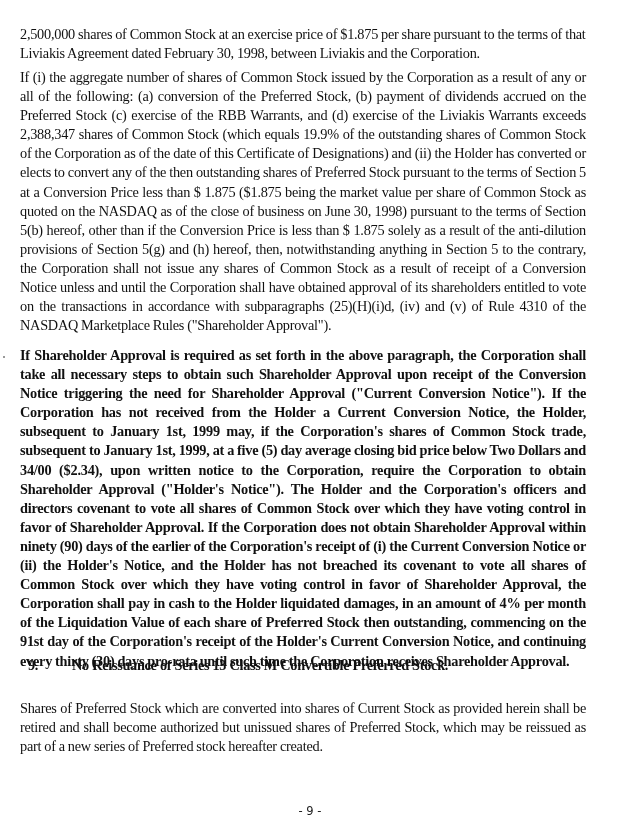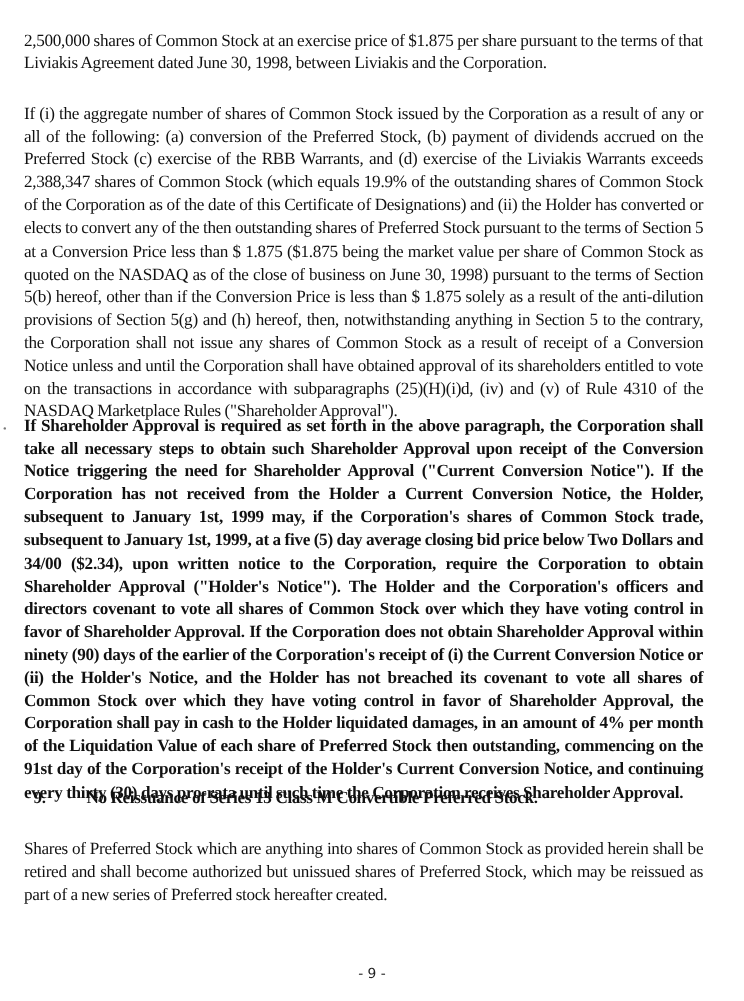--- a/index.html
+++ b/index.html
@@ -27,21 +27,21 @@
       left: 20px;
       width: 566px;
       font-size: 14.3px;
       line-height: 19.1px;
       text-align: justify;
       letter-spacing: -0.25px;
       word-spacing: -0.3px;
       margin: 0;
     }
     .para.p1 { top: 25px; text-align: left; }
-    .para.p2 { top: 86px; }
+    .para.p2 { top: 68px; }
     .para.p3 { top: 346px; font-weight: bold; }
     .para.p4 { top: 699px; }
     .heading {
       position: absolute;
       left: 20px;
       top: 656px;
       width: 566px;
       font-size: 14.3px;
       line-height: 19px;
       font-weight: bold;
@@ -74,26 +74,26 @@
       background: #777777;
       border-radius: 1px;
     }
   </style>
 </head>
 <body>
 
 <div class="page">
   <div class="speck"></div>
 
-  <p class="para p1">2,500,000 shares of Common Stock at an exercise price of $1.875 per share pursuant to the terms of that Liviakis Agreement dated June 30, 1998, between Liviakis and the Corporation.</p>
+  <p class="para p1">2,500,000 shares of Common Stock at an exercise price of $1.875 per share pursuant to the terms of that Liviakis Agreement dated February 30, 1998, between Liviakis and the Corporation.</p>
 
   <p class="para p2">If (i) the aggregate number of shares of Common Stock issued by the Corporation as a result of any or all of the following: (a) conversion of the Preferred Stock, (b) payment of dividends accrued on the Preferred Stock (c) exercise of the RBB Warrants, and (d) exercise of the Liviakis Warrants exceeds 2,388,347 shares of Common Stock (which equals 19.9% of the outstanding shares of Common Stock of the Corporation as of the date of this Certificate of Designations) and (ii) the Holder has converted or elects to convert any of the then outstanding shares of Preferred Stock pursuant to the terms of Section 5 at a Conversion Price less than $ 1.875 ($1.875 being the market value per share of Common Stock as quoted on the NASDAQ as of the close of business on June 30, 1998) pursuant to the terms of Section 5(b) hereof, other than if the Conversion Price is less than $ 1.875 solely as a result of the anti-dilution provisions of Section 5(g) and (h) hereof, then, notwithstanding anything in Section 5 to the contrary, the Corporation shall not issue any shares of Common Stock as a result of receipt of a Conversion Notice unless and until the Corporation shall have obtained approval of its shareholders entitled to vote on the transactions in accordance with subparagraphs (25)(H)(i)d, (iv) and (v) of Rule 4310 of the NASDAQ Marketplace Rules ("Shareholder Approval").</p>
 
   <p class="para p3">If Shareholder Approval is required as set forth in the above paragraph, the Corporation shall take all necessary steps to obtain such Shareholder Approval upon receipt of the Conversion Notice triggering the need for Shareholder Approval ("Current Conversion Notice"). If the Corporation has not received from the Holder a Current Conversion Notice, the Holder, subsequent to January 1st, 1999 may, if the Corporation's shares of Common Stock trade, subsequent to January 1st, 1999, at a five (5) day average closing bid price below Two Dollars and 34/00 ($2.34), upon written notice to the Corporation, require the Corporation to obtain Shareholder Approval ("Holder's Notice"). The Holder and the Corporation's officers and directors covenant to vote all shares of Common Stock over which they have voting control in favor of Shareholder Approval. If the Corporation does not obtain Shareholder Approval within ninety (90) days of the earlier of the Corporation's receipt of (i) the Current Conversion Notice or (ii) the Holder's Notice, and the Holder has not breached its covenant to vote all shares of Common Stock over which they have voting control in favor of Shareholder Approval, the Corporation shall pay in cash to the Holder liquidated damages, in an amount of 4% per month of the Liquidation Value of each share of Preferred Stock then outstanding, commencing on the 91st day of the Corporation's receipt of the Holder's Current Conversion Notice, and continuing every thirty (30) days pro-rata until such time the Corporation receives Shareholder Approval.</p>
 
   <div class="heading">
     <span class="num">9.</span><span>No Reissuance of Series 13 Class M Convertible Preferred Stock.</span>
   </div>
 
-  <p class="para p4">Shares of Preferred Stock which are anything into shares of Common Stock as provided herein shall be retired and shall become authorized but unissued shares of Preferred Stock, which may be reissued as part of a new series of Preferred stock hereafter created.</p>
+  <p class="para p4">Shares of Preferred Stock which are converted into shares of Current Stock as provided herein shall be retired and shall become authorized but unissued shares of Preferred Stock, which may be reissued as part of a new series of Preferred stock hereafter created.</p>
 
   <div class="footer">- 9 -</div>
 </div>
 
 </body></html>

